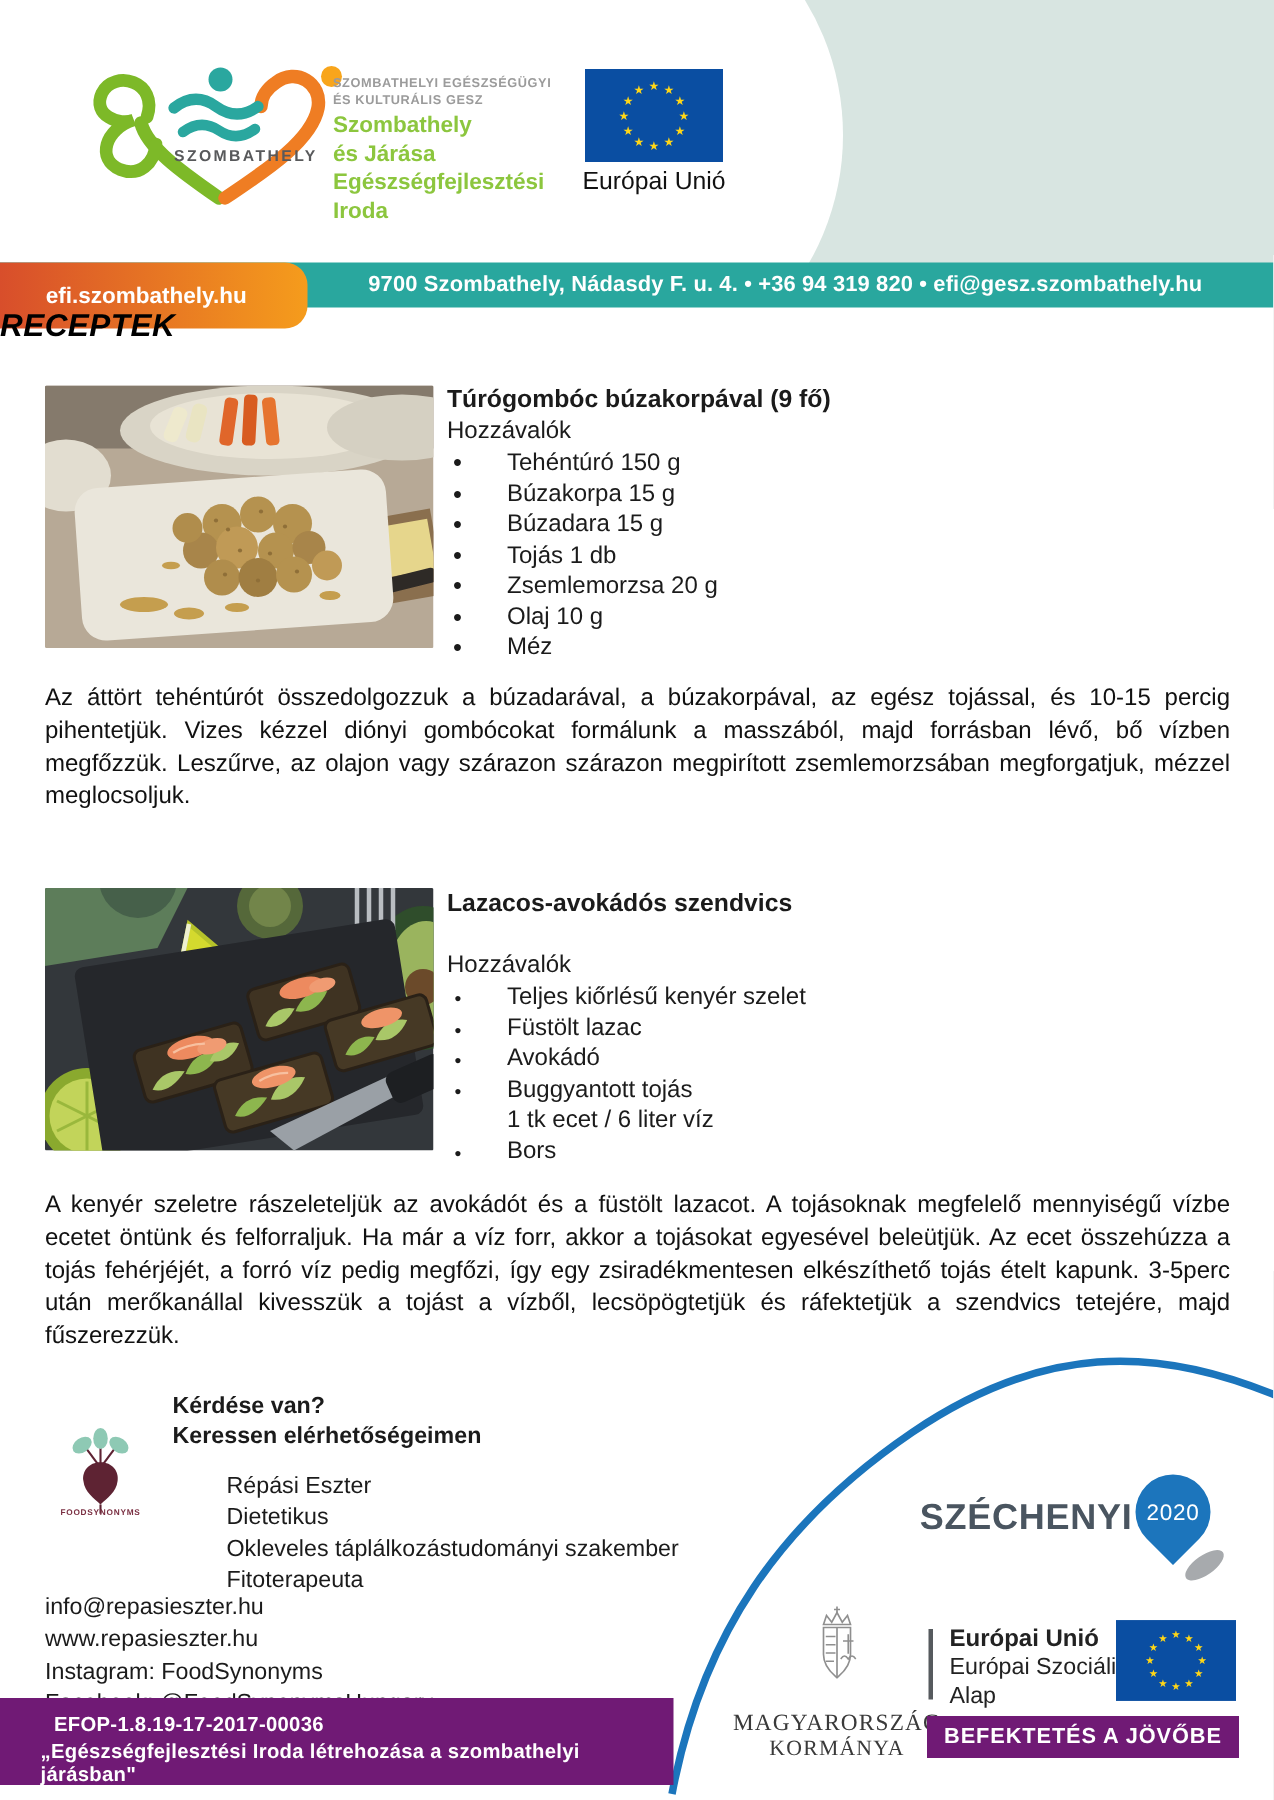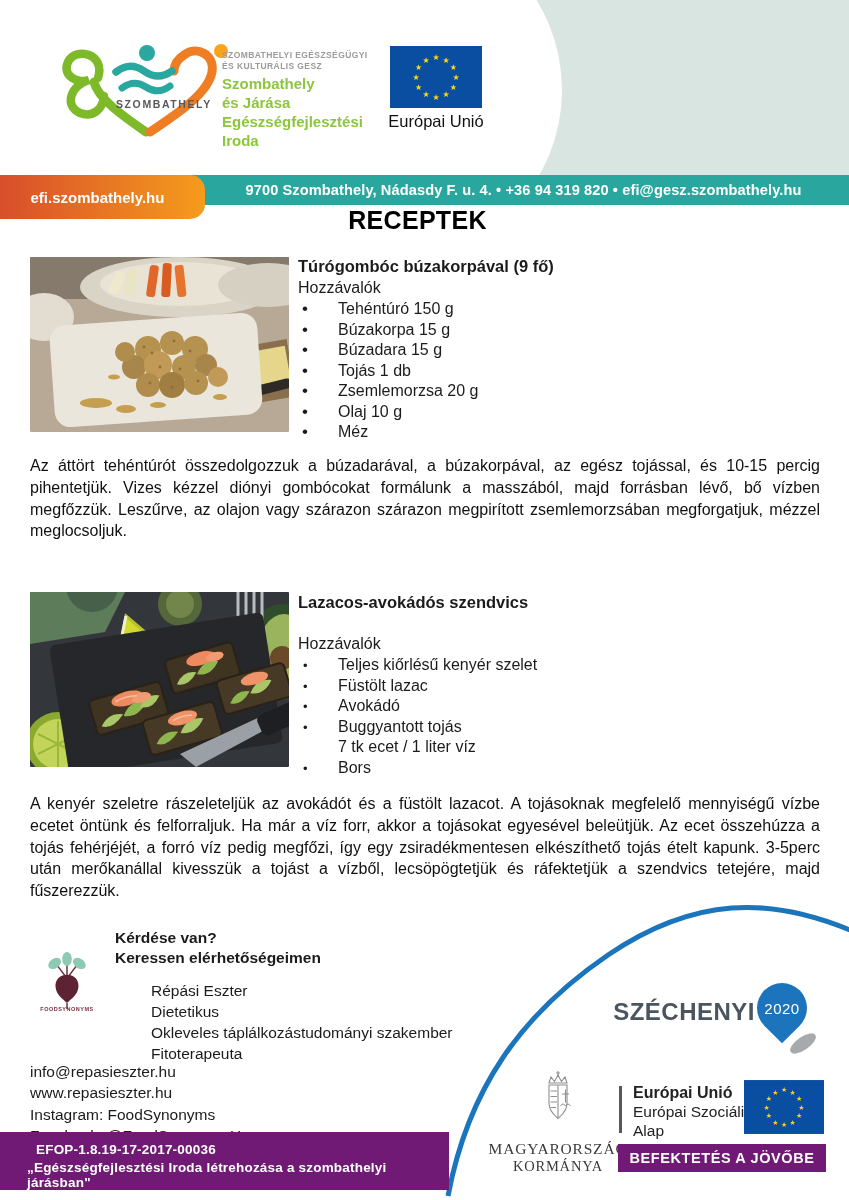--- a/index.html
+++ b/index.html
@@ -22,21 +22,21 @@
   .euflag text{font-family:"DejaVu Sans",sans-serif;fill:#ffd617;font-size:8px;text-anchor:middle;}
   .eu-top-label{left:372px;top:112px;width:128px;text-align:center;font-size:16.5px;color:#111;}
 
   .teal-bar{left:0;top:175px;width:849px;height:30px;background:#29a79e;}
   .site-pill{left:0;top:175px;width:205px;height:44px;background:linear-gradient(90deg,#d84e2b,#f59c1c);
              border-radius:0 15px 15px 0;display:flex;align-items:center;justify-content:center;}
   .site-pill span{color:#fff;font-weight:bold;font-size:15px;padding-right:10px;}
   .bar-info{left:212px;right:14px;top:175px;height:30px;display:flex;align-items:center;justify-content:center;
             color:#fff;font-weight:bold;font-size:14.6px;letter-spacing:.1px;white-space:nowrap;}
 
-  .page-title{left:0;top:206px;width:835px;text-align:center;font-size:25px;font-weight:bold;color:#000;letter-spacing:.3px;}
+  .page-title{left:0;top:206px;width:835px;text-align:left;font-size:21px;font-weight:bold;color:#000;letter-spacing:.3px;font-style:italic;}
 
   
   .photo{border-radius:1px;overflow:hidden;}
   .photo1{left:30px;top:257px;width:259px;height:175px;}
   .photo2{left:30px;top:592px;width:259px;height:175px;}
 
   .recipe-block{left:298px;width:420px;}
   .rb1{top:256px;}
   .rb2{top:592px;}
   .recipe-title{font-size:16.5px;font-weight:bold;line-height:20px;}
@@ -274,21 +274,21 @@
   </svg>
 
   <div class="abs recipe-block rb2">
     <div class="recipe-title">Lazacos-avokádós szendvics</div>
     <div class="ing-label">Hozzávalók</div>
     <ul class="ing">
       <li>Teljes kiőrlésű kenyér szelet</li>
       <li>Füstölt lazac</li>
       <li>Avokádó</li>
       <li>Buggyantott tojás</li>
-      <li class="no-dot">7 tk ecet / 1 liter víz</li>
+      <li class="no-dot">1 tk ecet / 6 liter víz</li>
       <li>Bors</li>
     </ul>
   </div>
 
   <div class="abs para para2">A kenyér szeletre rászeleteljük az avokádót és a füstölt lazacot. A tojásoknak megfelelő mennyiségű vízbe ecetet öntünk és felforraljuk. Ha már a víz forr, akkor a tojásokat egyesével beleütjük. Az ecet összehúzza a tojás fehérjéjét, a forró víz pedig megfőzi, így egy zsiradékmentesen elkészíthető tojás ételt kapunk. 3-5perc után merőkanállal kivesszük a tojást a vízből, lecsöpögtetjük és ráfektetjük a szendvics tetejére, majd fűszerezzük.</div>
 
   <svg class="abs arc-svg" viewBox="0 0 849 1200">
     <path d="M 850 930 C 770 897 695 896 608 955 C 520 1015 468 1090 448 1196" stroke="#1b75bc" stroke-width="5" fill="none"></path>
   </svg>
 

